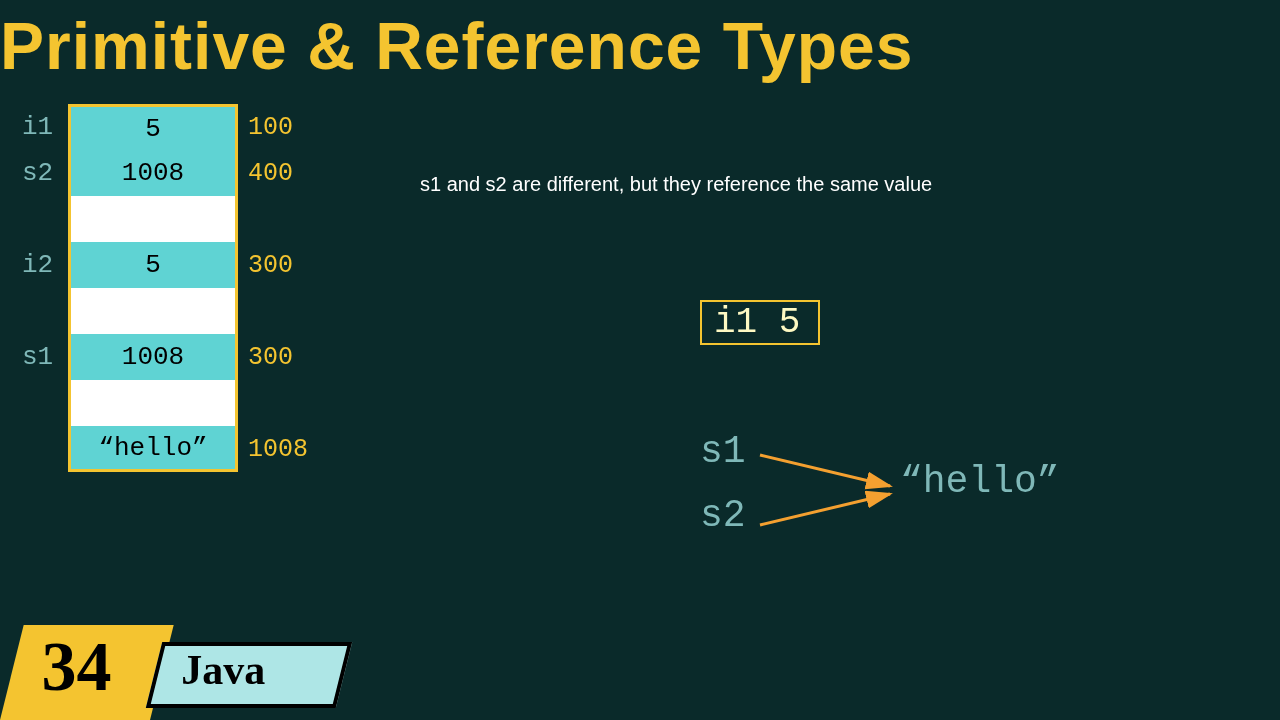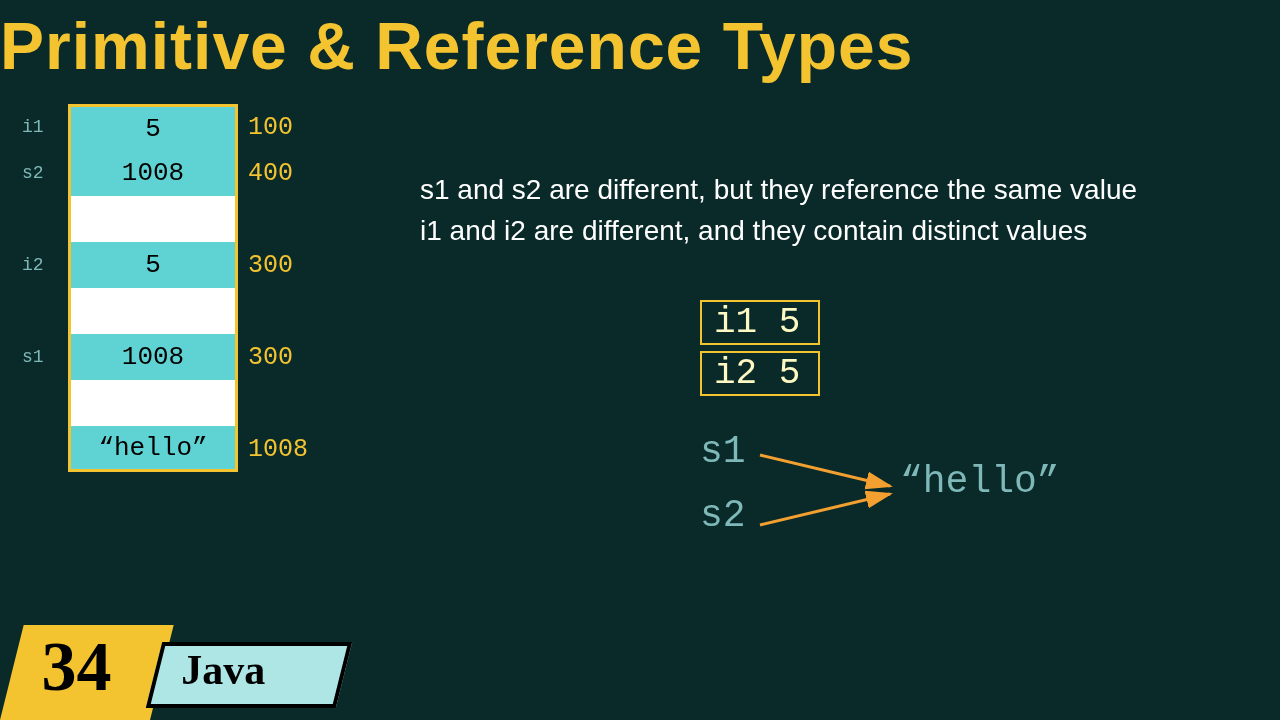--- a/index.html
+++ b/index.html
@@ -27,21 +27,21 @@
   }
   .mrow {
     display: flex;
     align-items: center;
     height: 46px;
   }
   .lbl {
     width: 46px;
     color: #7fb8b8;
     font-family: "Courier New", monospace;
-    font-size: 18px;
+    font-size: 26px;
     text-align: left;
     padding-right: 18px;
   }
   .cell {
     width: 170px;
     height: 46px;
     font-family: "Courier New", monospace;
     font-size: 26px;
     display: flex;
     align-items: center;
@@ -59,21 +59,21 @@
     font-family: "Courier New", monospace;
     font-size: 25px;
     padding-left: 10px;
   }
   
   .explain {
     position: absolute;
     left: 420px;
     top: 170px;
     color: #fff;
-    font-size: 28px;
+    font-size: 20px;
     line-height: 1.45;
   }
   
   .codebox-area {
     position: absolute;
     left: 700px;
     top: 300px;
   }
   .codebox {
     border: 2px solid #f4c430;
@@ -184,26 +184,24 @@
     </div>
     <div class="mrow">
       <div class="lbl"></div>
       <div class="cell sides cyan bot">“hello”</div>
       <div class="addr">1008</div>
     </div>
   </div>
 
 <div class="explain">
   <div>s1 and s2 are different, but they reference the same value</div>
-  <div>i1 and i2 are different, and they contain distinct values</div>
 </div>
 
 <div class="codebox-area">
   <div class="codebox">i1 5</div>
-  <div class="codebox">i2 5</div>
 </div>
 
 <div class="refarea">
   <div class="s1">s1</div>
   <div class="s2">s2</div>
   <div class="hello">“hello”</div>
 </div>
 
 <svg class="arrow-svg" width="200" height="140">
   <defs>

